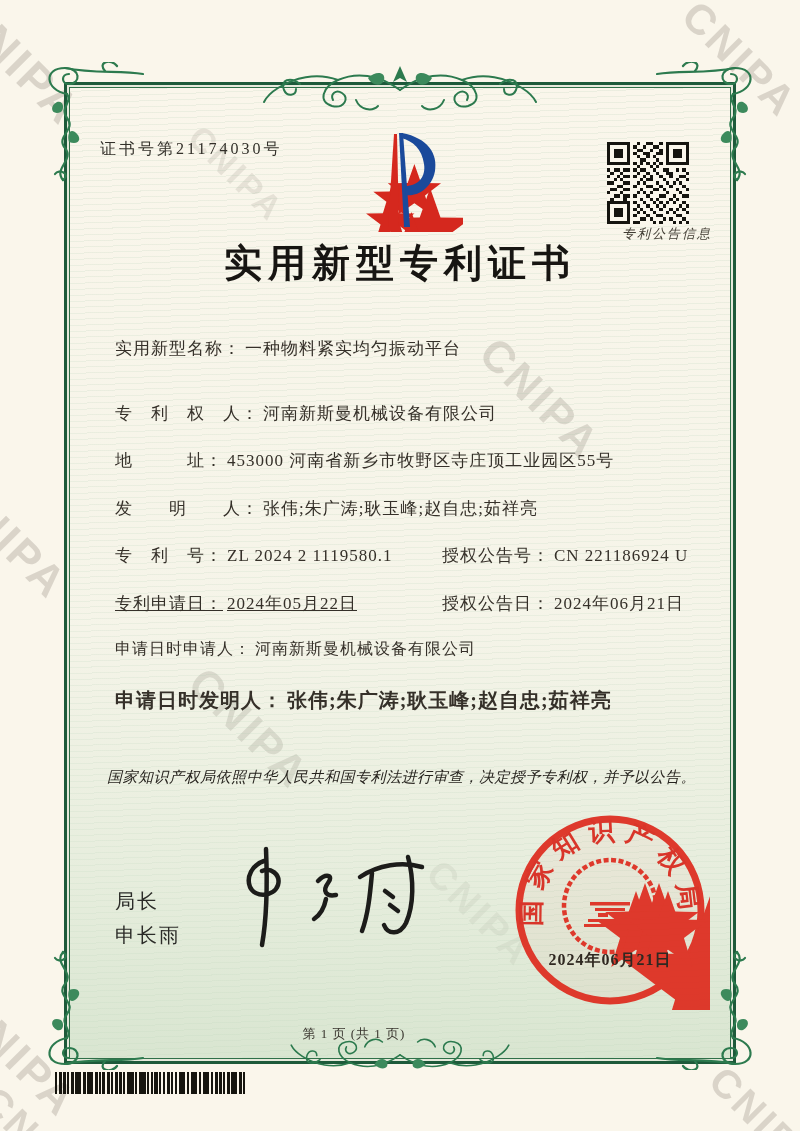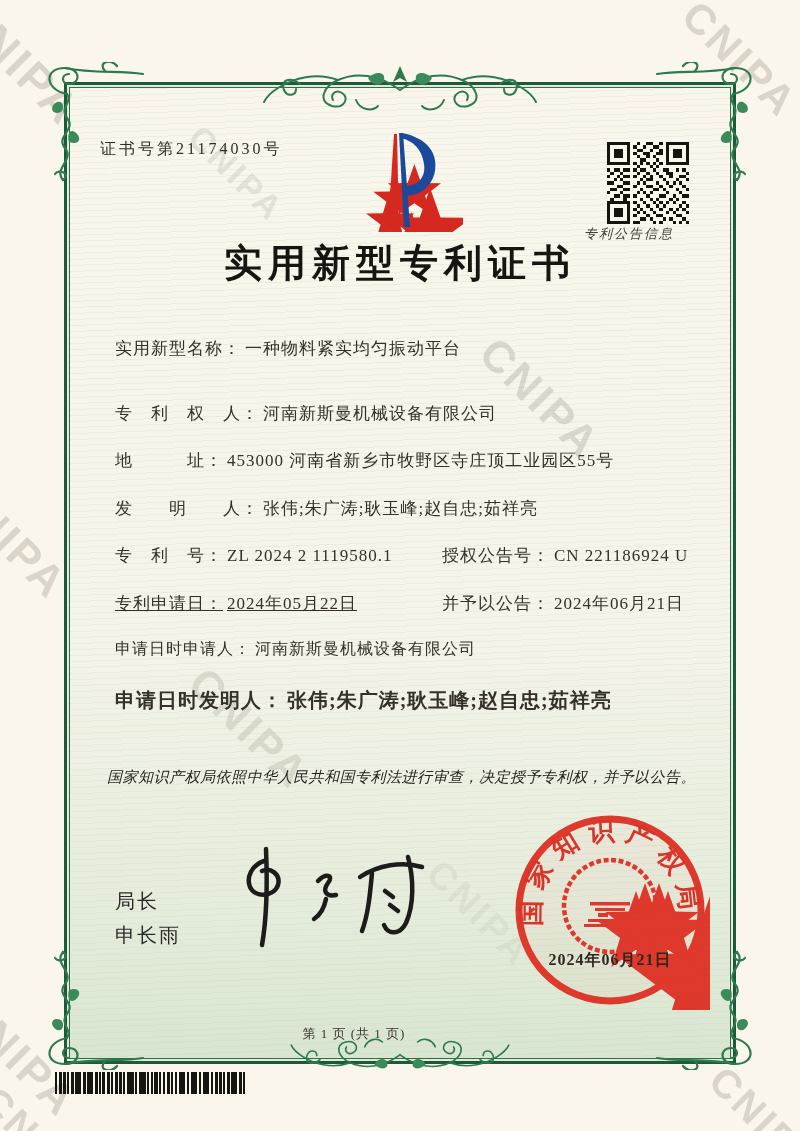--- a/index.html
+++ b/index.html
@@ -24,21 +24,21 @@
       repeating-linear-gradient(178deg, rgba(130,178,142,.12) 0 1px, rgba(255,255,255,0) 1px 6px);
   }
   .ornament{position:absolute;z-index:3;}
   
   .txt{position:absolute;z-index:4;}
   .cert-no{left:100px;top:139px;font-size:16px;letter-spacing:3px;color:#33302a;}
   .main-title{left:0;top:238px;width:800px;text-align:center;font-size:38px;font-weight:bold;letter-spacing:6px;color:#171512;}
   .row{left:115px;width:575px;font-size:17px;letter-spacing:1px;color:#353029;white-space:nowrap;}
   .row .val{margin-left:4px;}
   .col2{position:absolute;left:327px;top:0;}
-  .qr-caption{left:584px;top:225px;width:128px;text-align:left;font-size:13px;font-style:italic;letter-spacing:2px;color:#413c33;}
+  .qr-caption{left:584px;top:225px;width:128px;text-align:right;font-size:13px;font-style:italic;letter-spacing:2px;color:#413c33;}
   .body-par{left:77px;top:760px;width:648px;font-size:15px;font-style:italic;line-height:34px;letter-spacing:.5px;color:#26231e;text-align:justify;}
   .body-par p{margin:0;}
   .body-par p.ind{text-indent:2em;}
   .sig-label{left:115px;font-size:20px;font-family:"Liberation Sans","DejaVu Sans",sans-serif;color:#2b2b28;letter-spacing:2px;}
   .footer{left:0;top:1025px;width:708px;text-align:center;font-size:13px;letter-spacing:1px;color:#3a362f;}
   .seal-date{left:510px;top:950px;width:200px;text-align:center;font-size:16px;font-weight:bold;letter-spacing:1px;color:#2f2821;z-index:6;}
   
   .logo{position:absolute;z-index:4;left:338px;top:130px;}
   .qr{position:absolute;z-index:4;left:607px;top:142px;}
   .seal{position:absolute;z-index:5;left:510px;top:810px;opacity:.93;}
@@ -189,21 +189,21 @@
   </div>
   <div class="txt row" style="top:497px;">
     <span>发　　明　　人：</span><span class="val">张伟;朱广涛;耿玉峰;赵自忠;茹祥亮</span>
   </div>
   <div class="txt row" style="top:544px;">
     <span>专　利　号：</span><span class="val">ZL 2024 2 1119580.1</span>
     <span class="col2"><span>授权公告号：</span><span class="val">CN 221186924 U</span></span>
   </div>
   <div class="txt row" style="top:592px;text-decoration:underline;">
     <span>专利申请日：</span><span class="val">2024年05月22日</span>
-    <span class="col2"><span>并予以公告：</span><span class="val">2024年06月21日</span></span>
+    <span class="col2"><span>授权公告日：</span><span class="val">2024年06月21日</span></span>
   </div>
   <div class="txt row" style="top:639px;font-size:16px;">
     <span>申请日时申请人：</span><span class="val">河南新斯曼机械设备有限公司</span>
   </div>
   <div class="txt row" style="top:687px;font-size:20px;font-weight:bold;">
     <span>申请日时发明人：</span><span class="val">张伟;朱广涛;耿玉峰;赵自忠;茹祥亮</span>
   </div>
 
   <div class="txt body-par">
     <p class="ind">国家知识产权局依照中华人民共和国专利法进行审查，决定授予专利权，并予以公告。</p>

